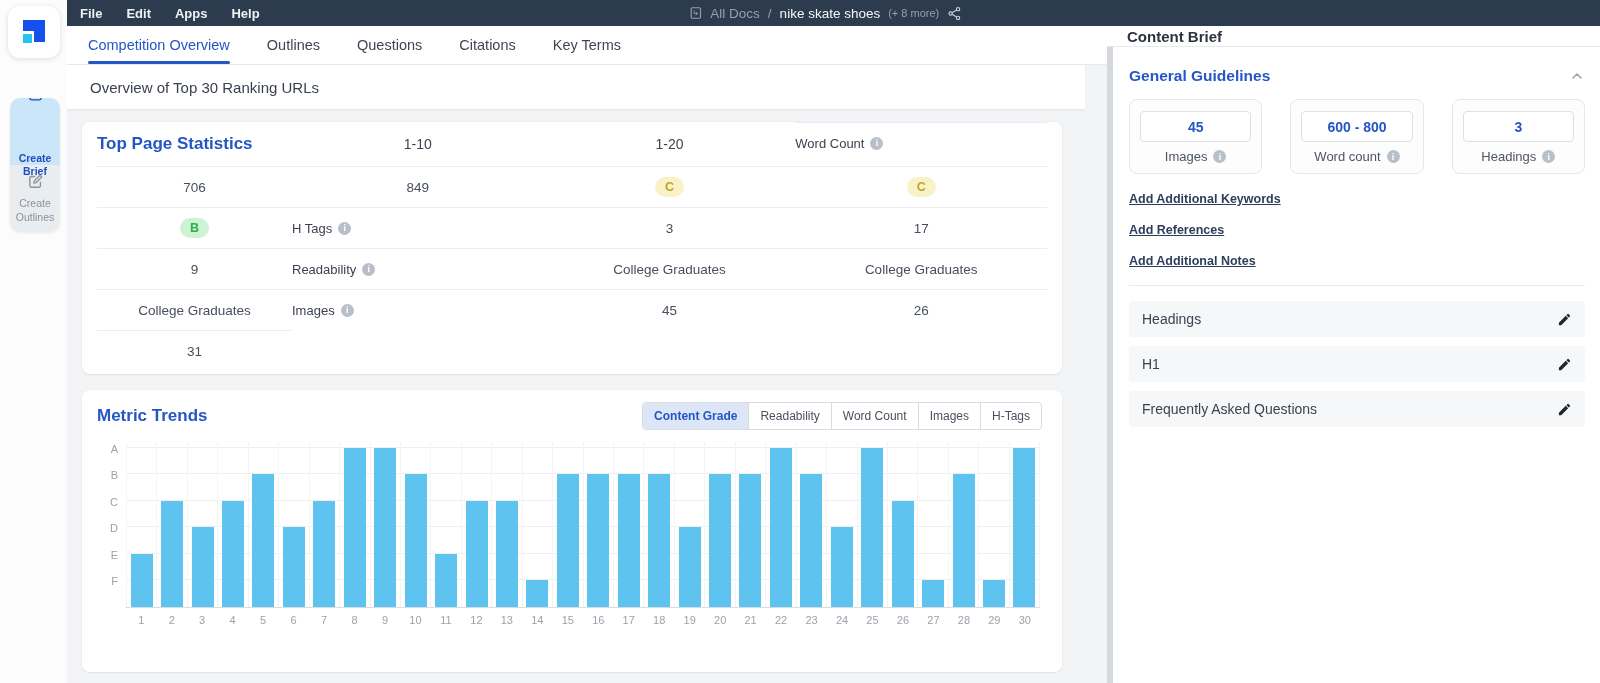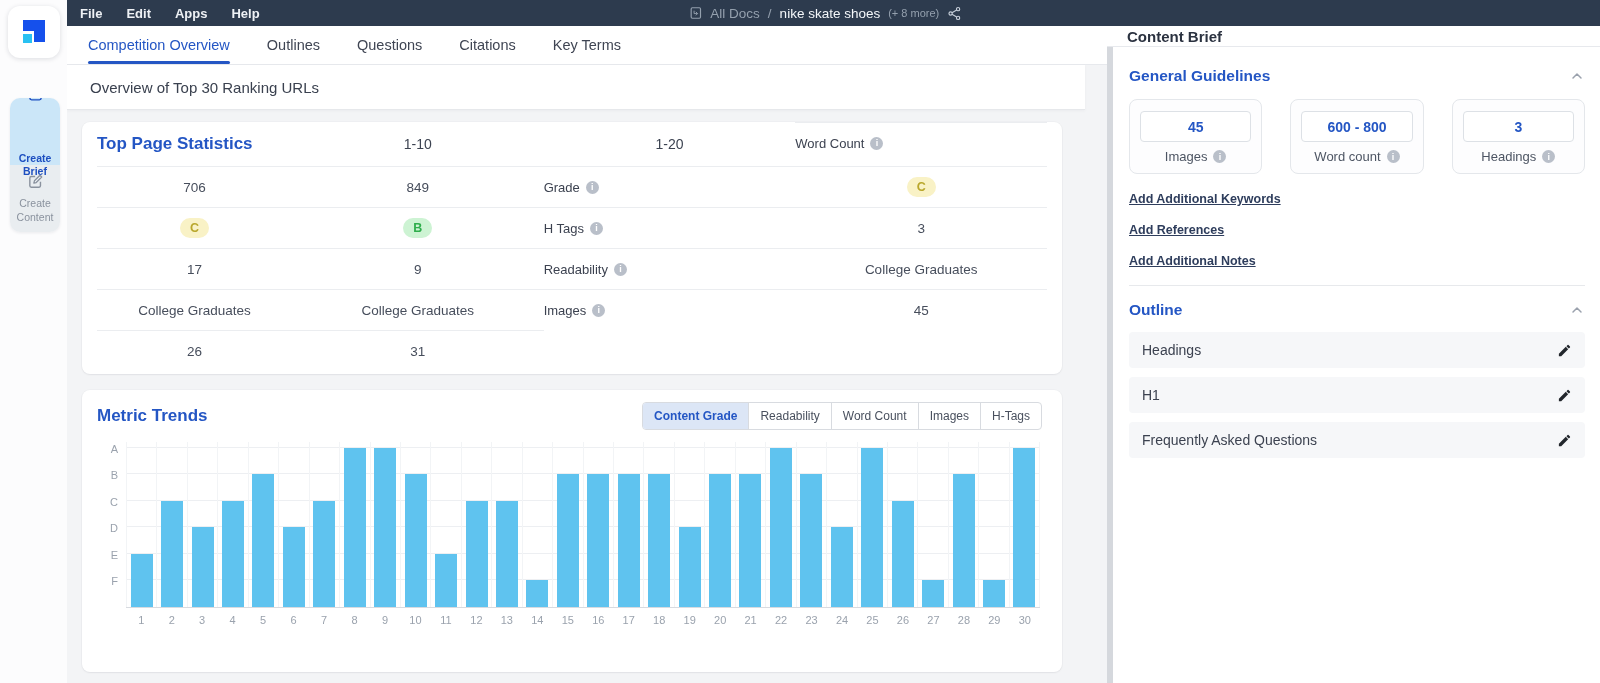--- a/index.html
+++ b/index.html
@@ -126,21 +126,21 @@
               <rect x="4" y="3" width="16" height="18" rx="2.5" fill="none" stroke="currentColor" stroke-width="2"></rect>
               <path d="M8.5 8.5h7M8.5 12.5h7M8.5 16.5h4.5" stroke="currentColor" stroke-width="2" stroke-linecap="round"></path>
             </svg></span>
           <span>Create Brief</span>
         </div>
         <div class="rail-btn inactive">
           <span><svg width="17" height="17" viewBox="0 0 24 24">
               <path d="M11.5 5H6a2 2 0 0 0-2 2v11a2 2 0 0 0 2 2h11a2 2 0 0 0 2-2v-5.5" fill="none" stroke="currentColor" stroke-width="2"></path>
               <path d="M18.3 3.2l2.5 2.5L13 13.5l-3.4.9.9-3.4z" fill="none" stroke="currentColor" stroke-width="1.8" stroke-linejoin="round"></path>
             </svg></span>
-          <span>Create Content</span>
+          <span>Create Outlines</span>
         </div>
       </div>
   </div>
 
   <div class="main">
 
     <div class="topbar">
       <div class="menus">
           <span class="menu-item">File</span>
           <span class="menu-item">Edit</span>
@@ -190,23 +190,20 @@
                   <span class="col-head">1-20</span>
                 </div>
                 <div class="cell">
                   <span class="row-label">Word Count<span class="info-dot"></span></span>
                 </div>
                 <div class="cell c">
                   <span>706</span>
                 </div>
                 <div class="cell c">
                   <span>849</span>
-                </div>
-                <div class="cell">
-                  <span class="row-label">Grade<span class="info-dot"></span></span>
                 </div>
                 <div class="cell c">
                   <span class="pill" style="background: rgb(249, 242, 198); color: rgb(185, 167, 44);">C</span>
                 </div>
                 <div class="cell c">
                   <span class="pill" style="background: rgb(249, 242, 198); color: rgb(185, 167, 44);">C</span>
                 </div>
                 <div class="cell c">
                   <span class="pill" style="background: rgb(205, 243, 211); color: rgb(47, 174, 76);">B</span>
                 </div>
@@ -436,26 +433,20 @@
                   <div class="gg-label">Headings<span class="info-dot"></span></div>
                 </div>
               </div>
             <div class="brief-links">
                 <a class="brief-link">Add Additional Keywords</a>
                 <a class="brief-link">Add References</a>
                 <a class="brief-link">Add Additional Notes</a>
               </div>
             <div class="hdiv"></div>
 
-            <div class="section-head">
-              <span class="section-title">Outline</span>
-              <svg class="chev" viewBox="0 0 24 24">
-                <polyline points="6,15 12,9 18,15" fill="none" stroke="#9aa1ad" stroke-width="2.2" stroke-linecap="round" stroke-linejoin="round"></polyline>
-              </svg>
-            </div>
 
             <div class="outline-rows">
                 <div class="outline-row">
                   <span class="outline-label">Headings</span>
                   <svg class="pencil" viewBox="0 0 24 24">
                     <path d="M3 17.25V21h3.75L17.81 9.94l-3.75-3.75L3 17.25zM20.71 7.04a1 1 0 0 0 0-1.41l-2.34-2.34a1 1 0 0 0-1.41 0l-1.83 1.83 3.75 3.75 1.83-1.83z" fill="#22262c"></path>
                   </svg>
                 </div>
                 <div class="outline-row">
                   <span class="outline-label">H1</span>

